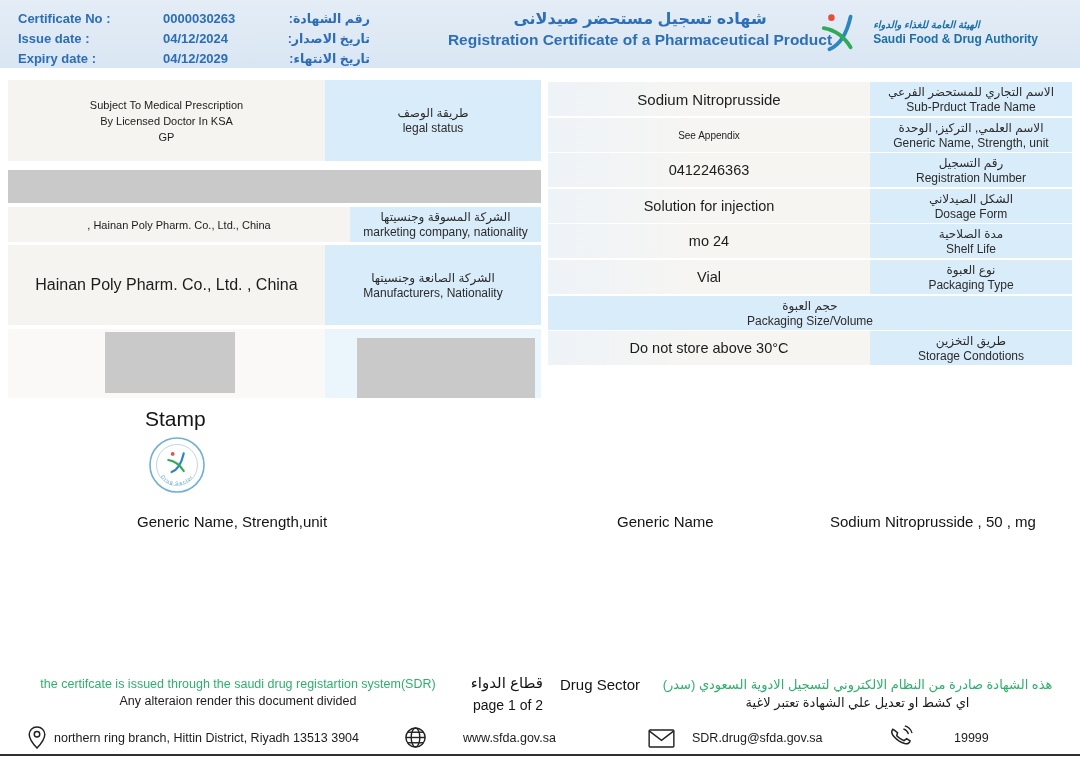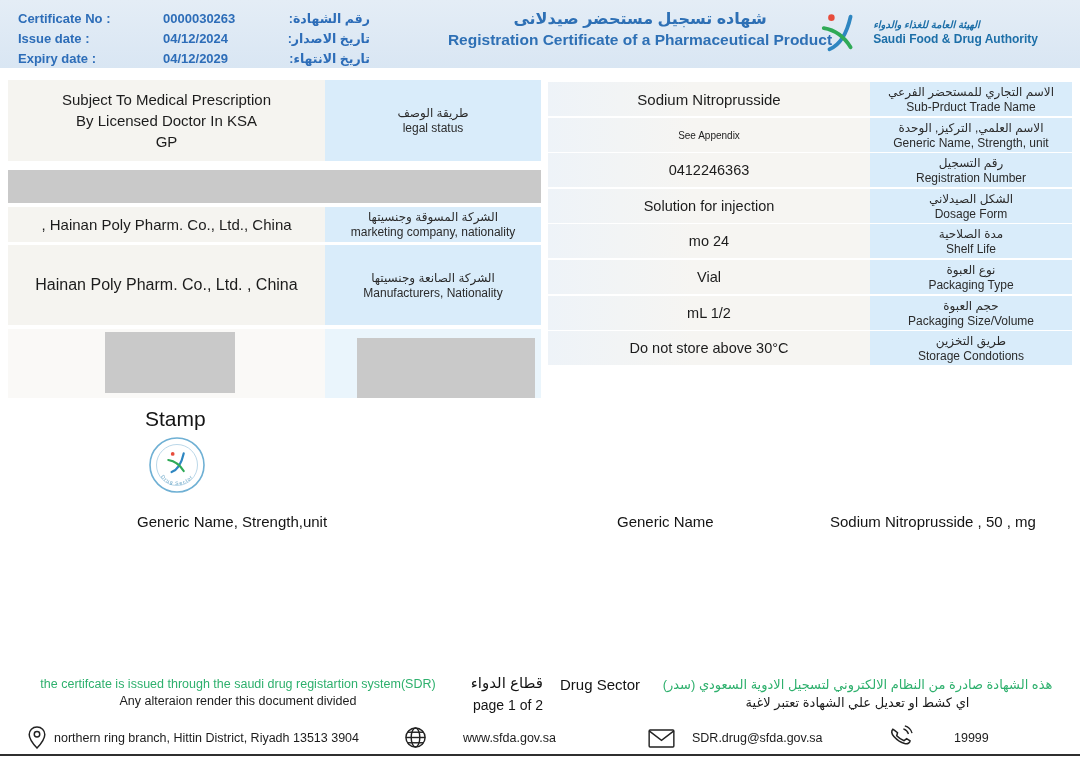--- a/index.html
+++ b/index.html
@@ -23,21 +23,21 @@
   .logo .a-en { color:#1d6fa8; font-size:12px; font-weight:bold; margin-top:2px; }
 
   
   .row { position:absolute; display:flex; }
   .lv { background:#f5f4f0; display:flex; flex-direction:column; justify-content:center;
         align-items:center; text-align:center; color:#1c1c1c; }
   .lb { background:#d9ecfa; display:flex; flex-direction:column; justify-content:center;
         align-items:center; text-align:center; color:#2b2b2b; }
   .lb .ar { font-size:12px; direction:rtl; }
   .lb .en { font-size:12px; margin-top:1px; }
-  .valtext { font-size:15px; }
+  .valtext { font-size:11px; }
   .rv-bg { background:linear-gradient(90deg,#eef3f8 0%,#f6f5f2 45%); }
   .redact { position:absolute; background:#c9c9c9; }
 
   
   .stamp-label { position:absolute; left:145px; top:407px; font-size:21px; color:#141414; }
   .seal { position:absolute; left:148px; top:436px; }
   .generic-left  { position:absolute; left:137px; top:513px; font-size:15px; color:#141414; }
   .generic-mid   { position:absolute; left:617px; top:513px; font-size:15px; color:#141414; }
   .generic-right { position:absolute; left:830px; top:513px; font-size:15px; color:#141414; }
 
@@ -103,21 +103,21 @@
     </div>
     <div class="lb" style="flex:1;">
       <div class="ar">طريقة الوصف</div>
       <div class="en">legal status</div>
     </div>
   </div>
 
   <div class="redact" style="left:8px; top:170px; width:533px; height:33px;"></div>
 
   <div class="row" style="left:8px; top:207px; width:533px; height:35px;">
-    <div class="lv" style="width:317px;">
+    <div class="lv" style="width:342px;">
       <div class="valtext">, Hainan Poly Pharm. Co., Ltd., China</div>
     </div>
     <div class="lb" style="flex:1;">
       <div class="ar">الشركة المسوقة وجنسيتها</div>
       <div class="en">marketing company, nationality</div>
     </div>
   </div>
 
   <div class="row" style="left:8px; top:245px; width:533px; height:80px;">
     <div class="lv" style="width:317px;">
@@ -184,23 +184,20 @@
   <div class="row" style="left:548px; top:260px; width:524px; height:34px;">
     <div class="lv rv-bg" style="width:322px;">
         <div style="font-size:14.5px;">Vial</div>
       </div>
     <div class="lb" style="flex:1;">
       <div class="ar">نوع العبوة</div>
       <div class="en">Packaging Type</div>
     </div>
   </div>
   <div class="row" style="left:548px; top:296px; width:524px; height:34px;">
-    <div class="lv rv-bg" style="width:322px;">
-        <div style="font-size:14.5px;">mL 1/2</div>
-      </div>
     <div class="lb" style="flex:1;">
       <div class="ar">حجم العبوة</div>
       <div class="en">Packaging Size/Volume</div>
     </div>
   </div>
   <div class="row" style="left:548px; top:331px; width:524px; height:34px;">
     <div class="lv rv-bg" style="width:322px;">
         <div style="font-size:14.5px;">Do not store above 30°C</div>
       </div>
     <div class="lb" style="flex:1;">

